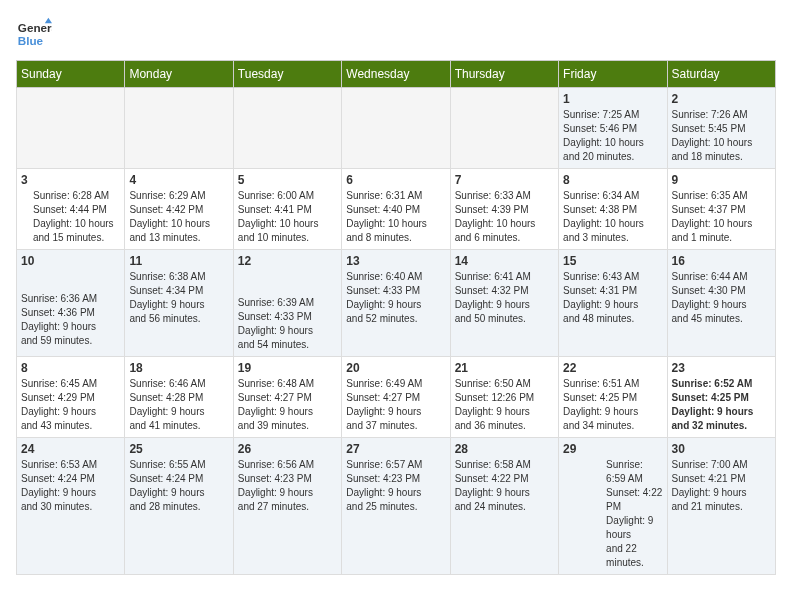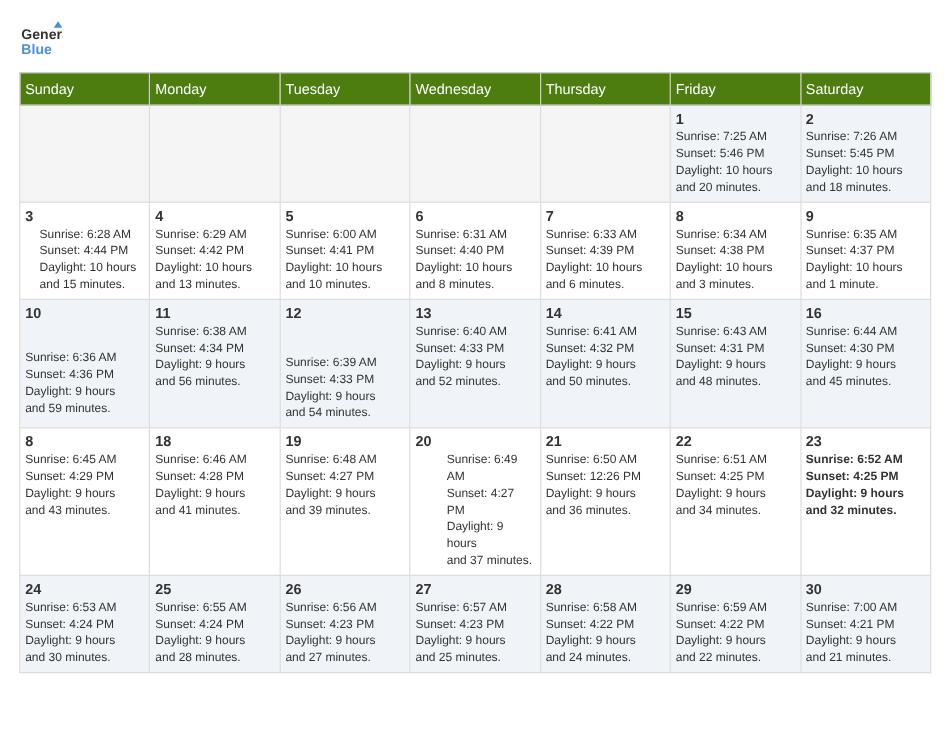--- a/index.html
+++ b/index.html
@@ -247,21 +247,21 @@
         </td>
         <td>
           <div class="day-num">19</div>
           <div class="day-info" style="white-space: pre-line;">Sunrise: 6:48 AM
 Sunset: 4:27 PM
 Daylight: 9 hours
 and 39 minutes.</div>
         </td>
         <td>
           <div class="day-num">20</div>
-          <div class="day-info" style="white-space: pre-line; margin-left: 26px;">Sunrise: 6:49 AM
+          <div class="day-info" style="white-space: pre-line;">Sunrise: 6:49 AM
 Sunset: 4:27 PM
 Daylight: 9 hours
 and 37 minutes.</div>
         </td>
         <td>
           <div class="day-num">21</div>
           <div class="day-info" style="white-space: pre-line;">Sunrise: 6:50 AM
 Sunset: 12:26 PM
 Daylight: 9 hours
 and 36 minutes.</div>
@@ -312,21 +312,21 @@
         </td>
         <td class="alt-row">
           <div class="day-num">28</div>
           <div class="day-info" style="white-space: pre-line;">Sunrise: 6:58 AM
 Sunset: 4:22 PM
 Daylight: 9 hours
 and 24 minutes.</div>
         </td>
         <td class="alt-row">
           <div class="day-num">29</div>
-          <div class="day-info" style="white-space: pre-line;">Sunrise: 6:59 AM
+          <div class="day-info" style="white-space: pre-line; margin-left: 43px;">Sunrise: 6:59 AM
 Sunset: 4:22 PM
 Daylight: 9 hours
 and 22 minutes.</div>
         </td>
         <td class="alt-row">
           <div class="day-num">30</div>
           <div class="day-info" style="white-space: pre-line;">Sunrise: 7:00 AM
 Sunset: 4:21 PM
 Daylight: 9 hours
 and 21 minutes.</div>

